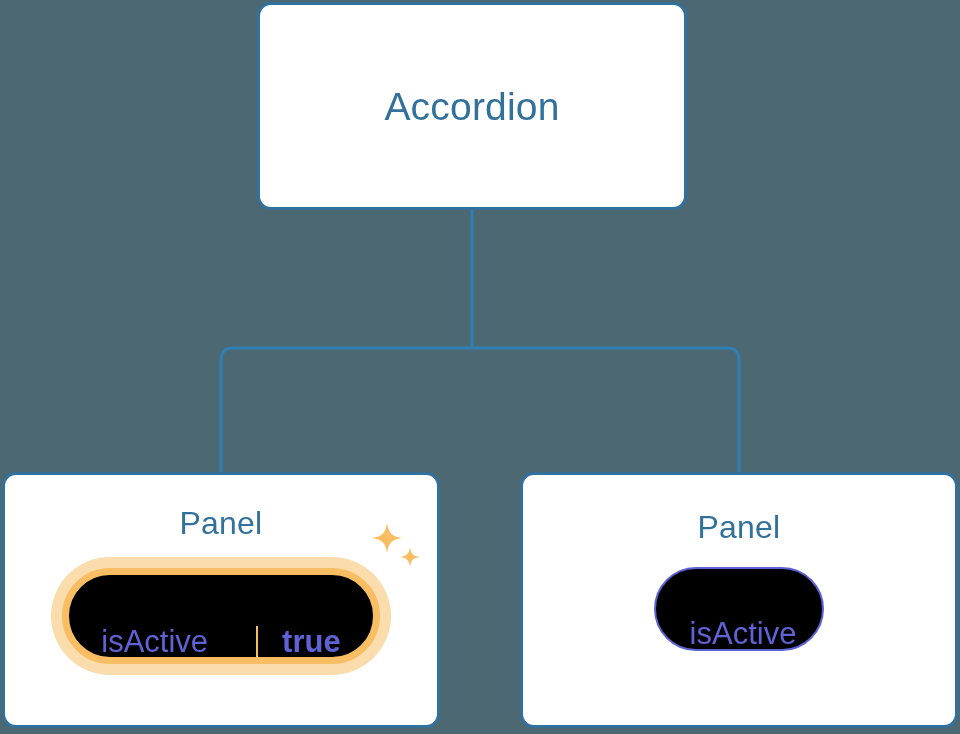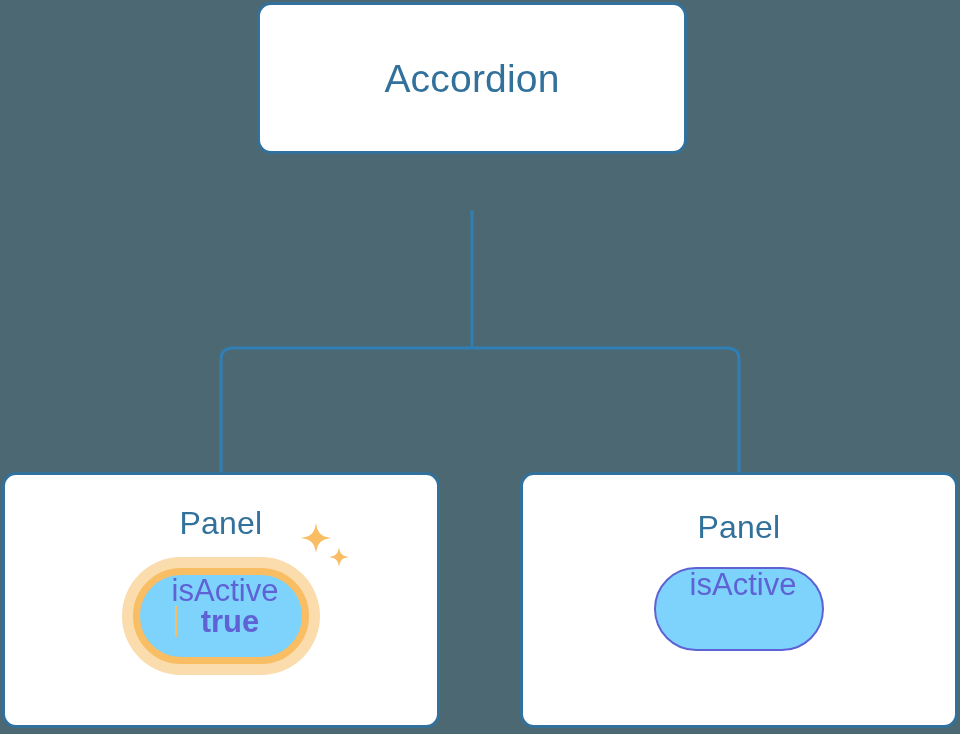--- a/index.html
+++ b/index.html
@@ -41,21 +41,21 @@
     border-radius: 14px;
     display: flex;
     flex-direction: column;
     align-items: center;
   }
 
   .node-card.root {
     left: 257px;
     top: 2px;
     width: 430px;
-    height: 152px;
+    height: 208px;
     justify-content: center;
   }
 
   .node-card.leaf-left {
     left: 2px;
     top: 472px;
     width: 438px;
     height: 256px;
     padding-top: 32px;
   }
@@ -85,27 +85,26 @@
   .pill-wrap {
     position: relative;
     display: flex;
     align-items: center;
     justify-content: center;
   }
 
   .pill {
     box-sizing: border-box;
     display: flex;
-    align-items: center;
+    align-items: flex-end;
     border: 2px solid #5f62d4;
     border-radius: 999px;
-    background: #7dd3fc;
+    background: #000000;
     height: 84px;
     overflow: hidden;
-    flex-direction: column;
   }
 
   .pill-key,
   .pill-val {
     display: flex;
     align-items: center;
     justify-content: center;
     color: #5f62d4;
     font-size: 31px;
     line-height: 1;

